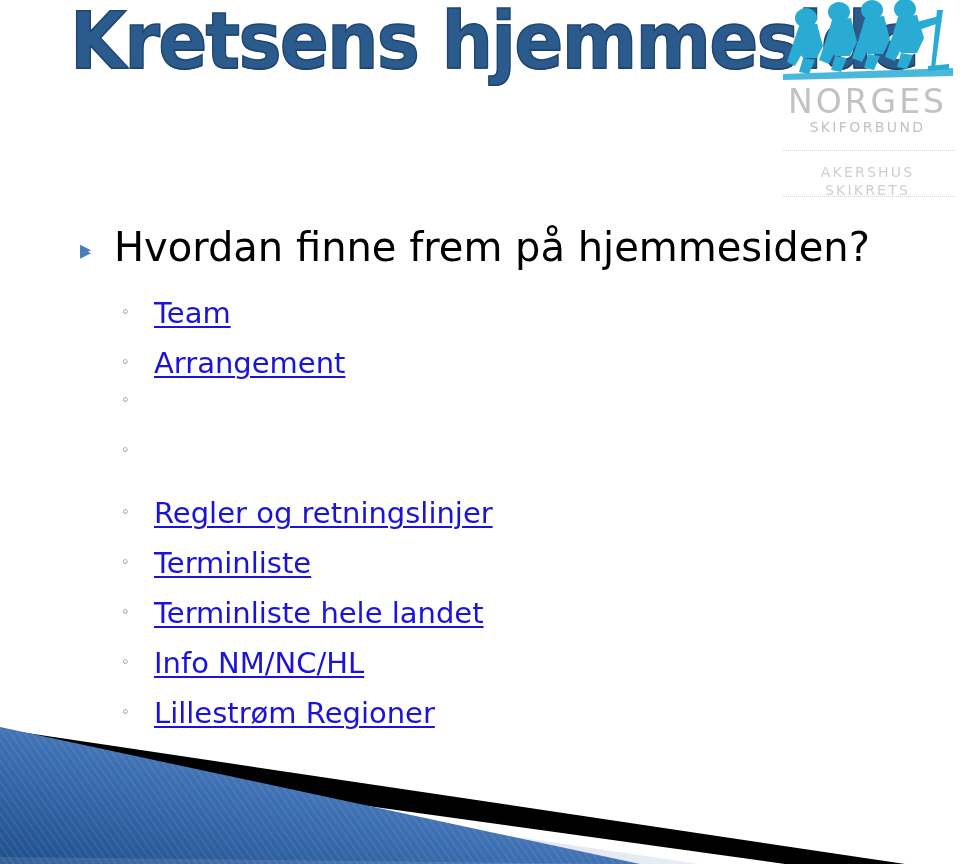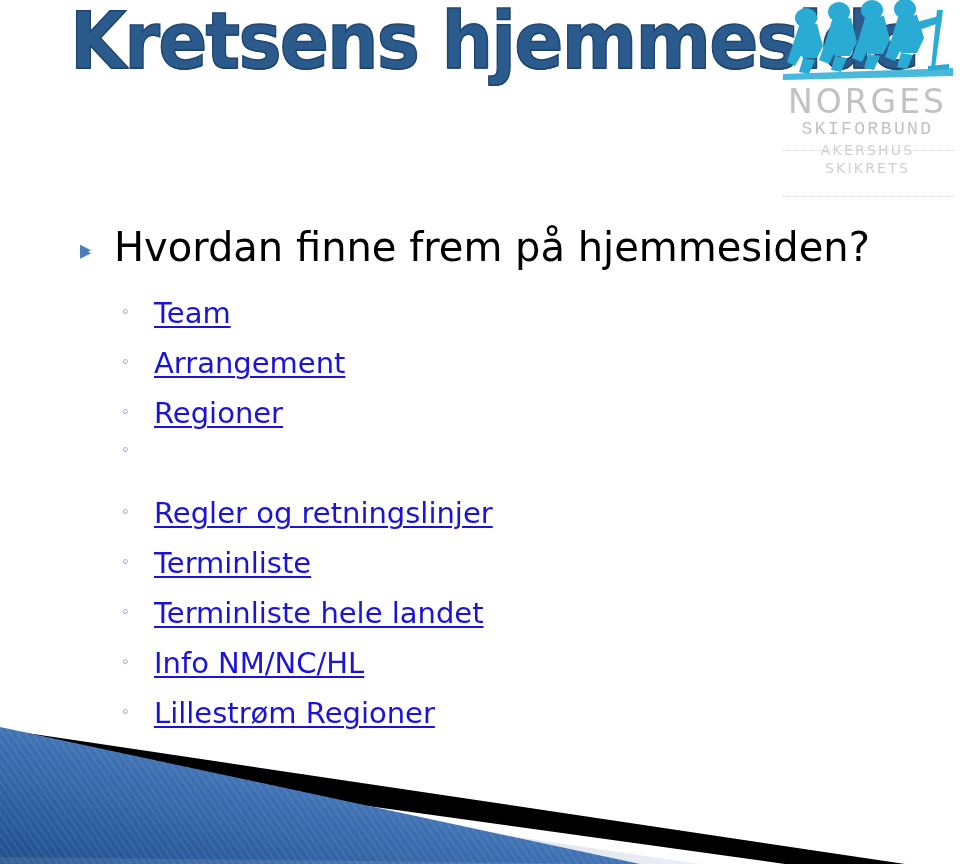--- a/index.html
+++ b/index.html
@@ -57,35 +57,35 @@
     left: 0;
     top: 84px;
     width: 185px;
     text-align: center;
     font-family: "DejaVu Sans", sans-serif;
     color: #c2c2c2;
     letter-spacing: 3px;
     line-height: 1.08;
   }
   .logo-wordmark .l1 { font-size: 33px; }
-  .logo-wordmark .l2 { font-size: 18px; letter-spacing: 2.4px; font-family: Liberation Mono, monospace; }
+  .logo-wordmark .l2 { font-size: 14px; letter-spacing: 2.4px; }
 
   .logo-divider {
     position: absolute;
     left: 8px;
     width: 172px;
     border-top: 1px dotted #d7d7d7;
   }
   .logo-divider.top { top: 150px; }
   .logo-divider.bottom { top: 196px; }
 
   .logo-sub {
     position: absolute;
     left: 0;
-    top: 142px;
+    top: 164px;
     width: 185px;
     text-align: center;
     font-family: "DejaVu Sans", sans-serif;
     font-size: 14px;
     letter-spacing: 2.2px;
     line-height: 1.25;
     color: #cfcfcf;
   }
 
   
@@ -219,21 +219,20 @@
       <div class="bullet-row lvl2">
         <span class="marker circ">◦</span>
         <span class="b-text">Team</span>
       </div>
       <div class="bullet-row lvl2">
         <span class="marker circ">◦</span>
         <span class="b-text">Arrangement</span>
       </div>
       <div class="bullet-row lvl2">
         <span class="marker circ">◦</span>
-        <span class="b-text">Regioner</span>
       </div>
       <div class="bullet-row lvl2">
         <span class="marker circ">◦</span>
       </div>
       <div class="bullet-row lvl2">
         <span class="marker circ">◦</span>
         <span class="b-text">Regler og retningslinjer</span>
       </div>
       <div class="bullet-row lvl2">
         <span class="marker circ">◦</span>

